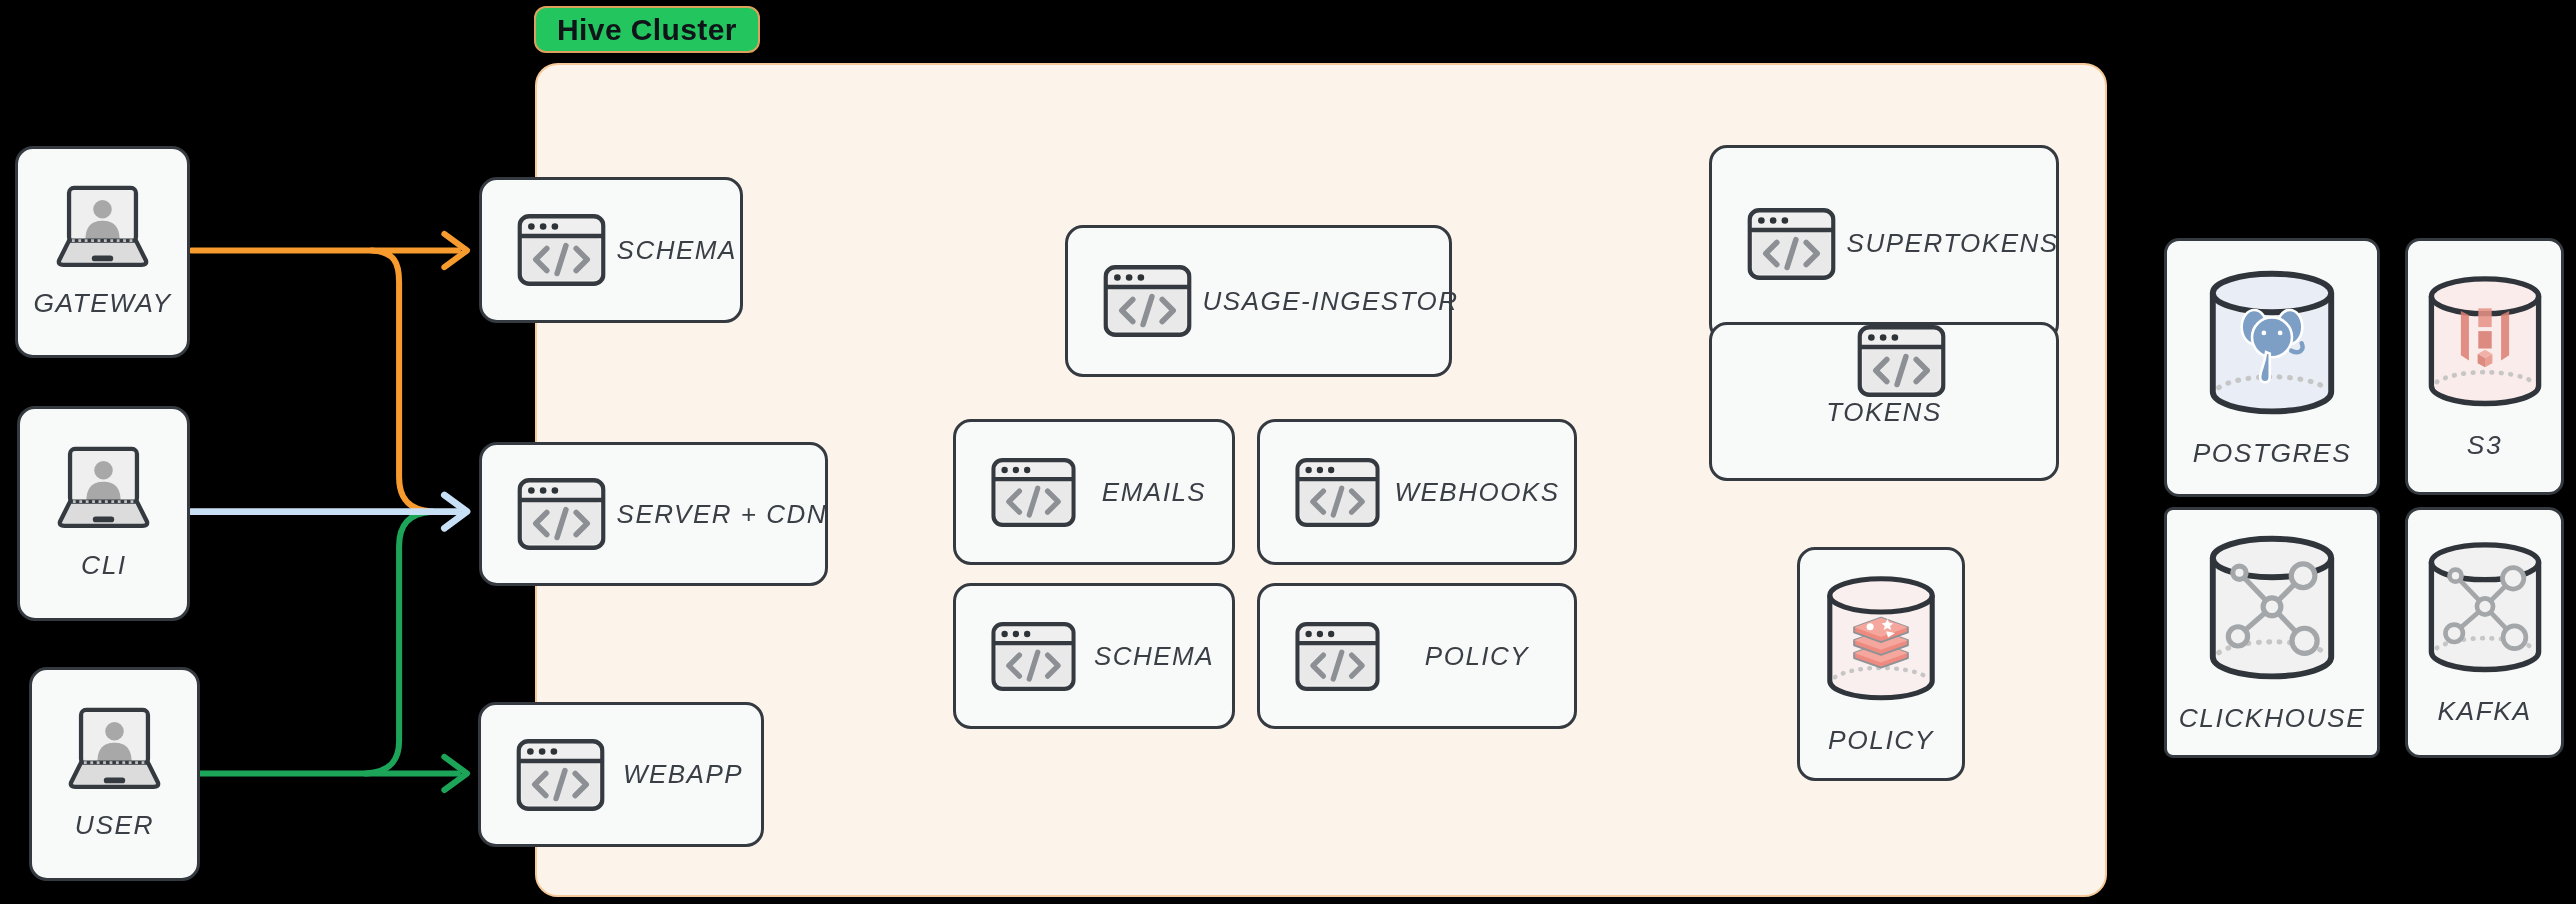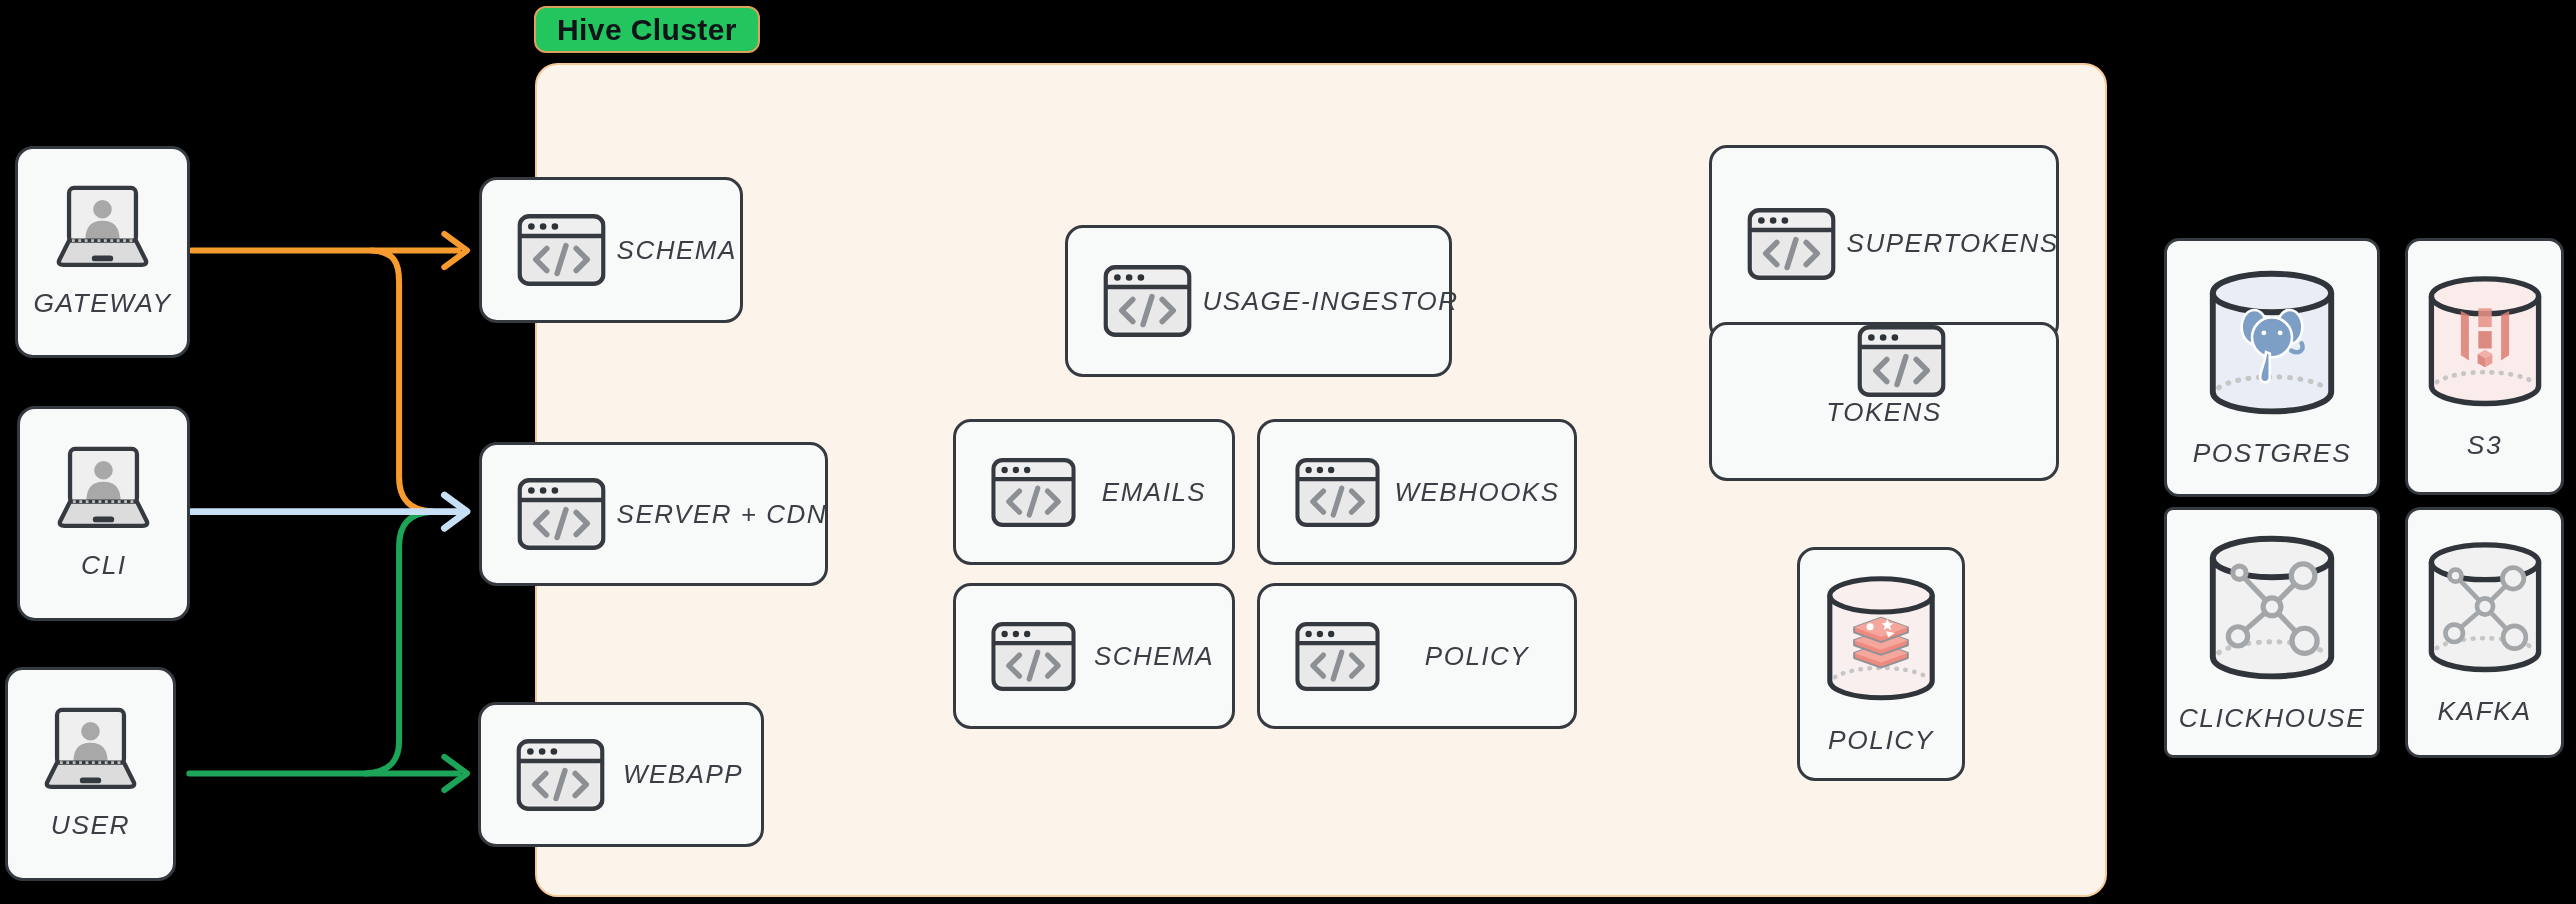--- a/index.html
+++ b/index.html
@@ -104,21 +104,21 @@
       <use href="#sym-laptop"></use>
     </svg>
   <span class="label gap22">GATEWAY</span>
 </div>
 <div class="node v" style="left:17.4px;top:406px;width:173px;height:215px;">
   <svg class="icon" width="121" height="87" viewBox="0 0 170 122">
       <use href="#sym-laptop"></use>
     </svg>
   <span class="label gap22">CLI</span>
 </div>
-<div class="node v" style="left:5px;top:667px;width:171px;height:214px;">
+<div class="node v" style="left:29px;top:667px;width:171px;height:214px;">
   <svg class="icon" width="121" height="87" viewBox="0 0 170 122">
       <use href="#sym-laptop"></use>
     </svg>
   <span class="label gap22">USER</span>
 </div>
 
 <div class="node h" style="left:479px;top:177px;width:264px;height:146px;">
   <svg class="icon" width="89" height="72" viewBox="0 0 120 98">
       <use href="#sym-browser"></use>
     </svg>

